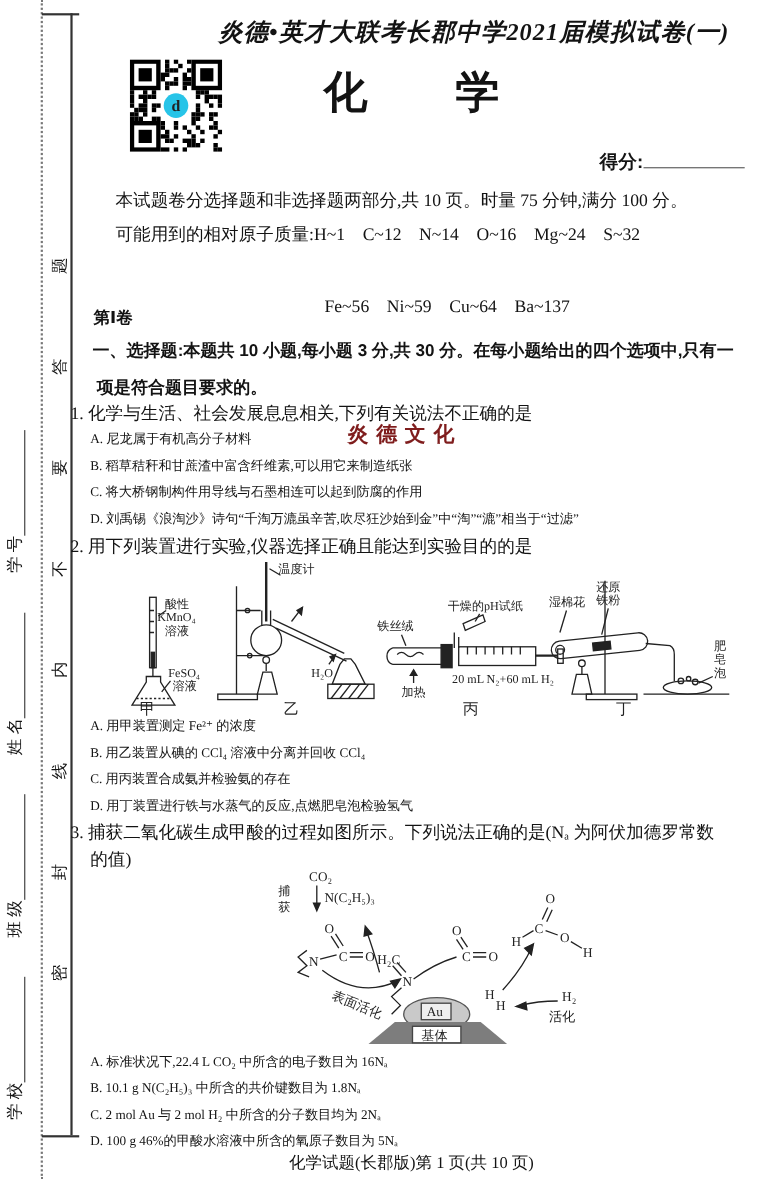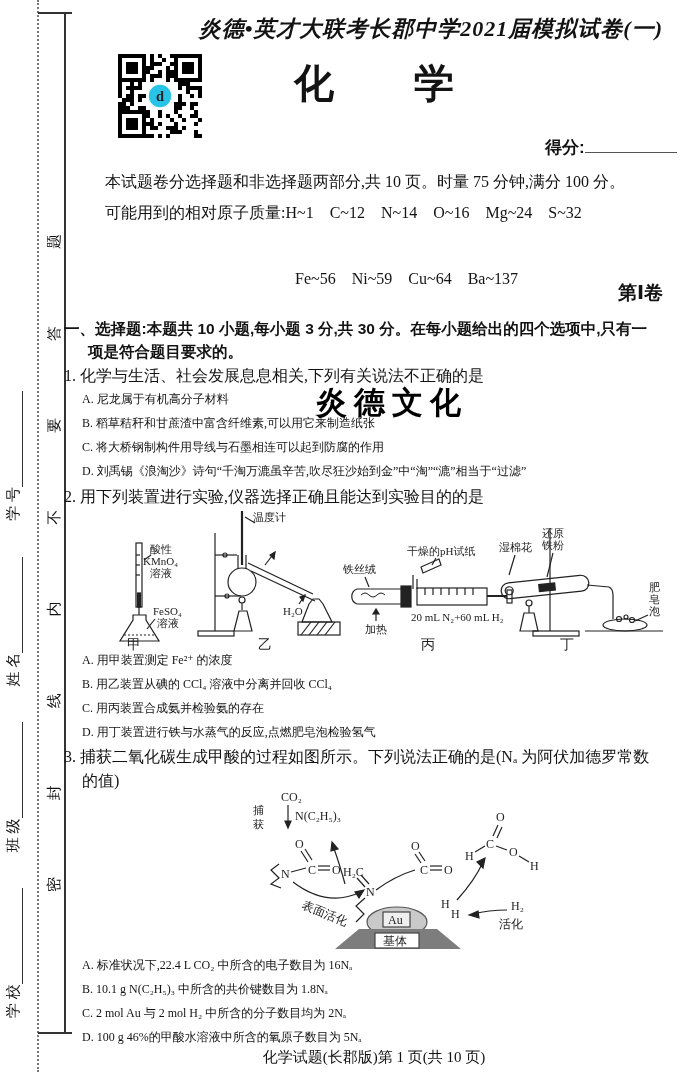--- a/index.html
+++ b/index.html
@@ -17,25 +17,25 @@
   .fgroup{display:flex;align-items:flex-end;}
   .blank{display:inline-block;width:96px;border-bottom:1.5px solid #333;height:15px;}
   .sealrow{display:flex;justify-content:space-between;font-size:15px;}
   
   .paper-title{left:85px;top:14px;width:578px;text-align:right;font-size:22px;font-weight:bold;
                font-style:italic;letter-spacing:1px;}
   .subject{left:85px;top:56px;width:578px;text-align:center;font-size:40px;font-weight:bold;}
   .score{left:545px;top:136px;font-size:17px;font-weight:bold;}
   .score-blank{display:inline-block;width:92px;border-bottom:1.5px solid #555;height:15px;}
   .intro{font-size:16px;}
-  .part-title{left:85px;top:280px;width:578px;text-align:right;font-size:19px;font-weight:bold;}
+  .part-title{left:85px;top:280px;width:578px;text-align:left;font-size:15px;font-weight:bold;}
   .rule{font-weight:bold;font-size:15.5px;}
   .stem{font-size:16px;}
   .opt{left:82px;font-size:12px;}
-  .watermark{left:316px;top:382px;font-size:31px;color:#000000;letter-spacing:7px;font-weight:bold;}
+  .watermark{left:316px;top:382px;font-size:19px;color:#7f1d1d;letter-spacing:7px;font-weight:bold;}
   .footer{left:85px;top:1048px;width:578px;text-align:center;font-size:15px;}
   svg text{font-family:"Liberation Serif","DejaVu Serif",serif;fill:#222;}
 </style>
 </head>
 <body>
 
 <div class="page">
 
   <div class="dotted-rule"></div>
   <div class="solid-rule"></div>
@@ -206,21 +206,21 @@
 
   <div class="abs intro nowrap" style="left:105px;top:172px;">本试题卷分选择题和非选择题两部分,共 10 页。时量 75 分钟,满分 100 分。</div>
 
   <div class="abs intro nowrap" style="left:105px;top:203px;">
     <span>可能用到的相对原子质量:</span><span>H~1　C~12　N~14　O~16　Mg~24　S~32</span>
   </div>
   <div class="abs intro nowrap" style="left:295px;top:231px;margin-top:38px;">Fe~56　Ni~59　Cu~64　Ba~137</div>
 
   <div class="abs part-title sans">第Ⅰ卷</div>
 
-  <div class="abs rule sans nowrap" style="left:64px;top:319px;">一、选择题:本题共 10 小题,每小题 3 分,共 30 分。在每小题给出的四个选项中,只有一</div>
+  <div class="abs rule sans nowrap" style="left:64px;top:309px;padding-left:20px;">一、选择题:本题共 10 小题,每小题 3 分,共 30 分。在每小题给出的四个选项中,只有一</div>
   <div class="abs rule sans nowrap" style="left:88px;top:342px;">项是符合题目要求的。</div>
 
   <div class="abs watermark">炎德文化</div>
 
   <div class="abs stem nowrap" style="left:64px;top:366px;">1. 化学与生活、社会发展息息相关,下列有关说法不正确的是</div>
   <div class="abs opt nowrap" style="top:391px;">A. 尼龙属于有机高分子材料</div>
   <div class="abs opt nowrap" style="top:415px;">B. 稻草秸秆和甘蔗渣中富含纤维素,可以用它来制造纸张</div>
   <div class="abs opt nowrap" style="top:439px;text-align:right;">C. 将大桥钢制构件用导线与石墨相连可以起到防腐的作用</div>
   <div class="abs opt nowrap" style="top:463px;">D. 刘禹锡《浪淘沙》诗句“千淘万漉虽辛苦,吹尽狂沙始到金”中“淘”“漉”相当于“过滤”</div>
 

